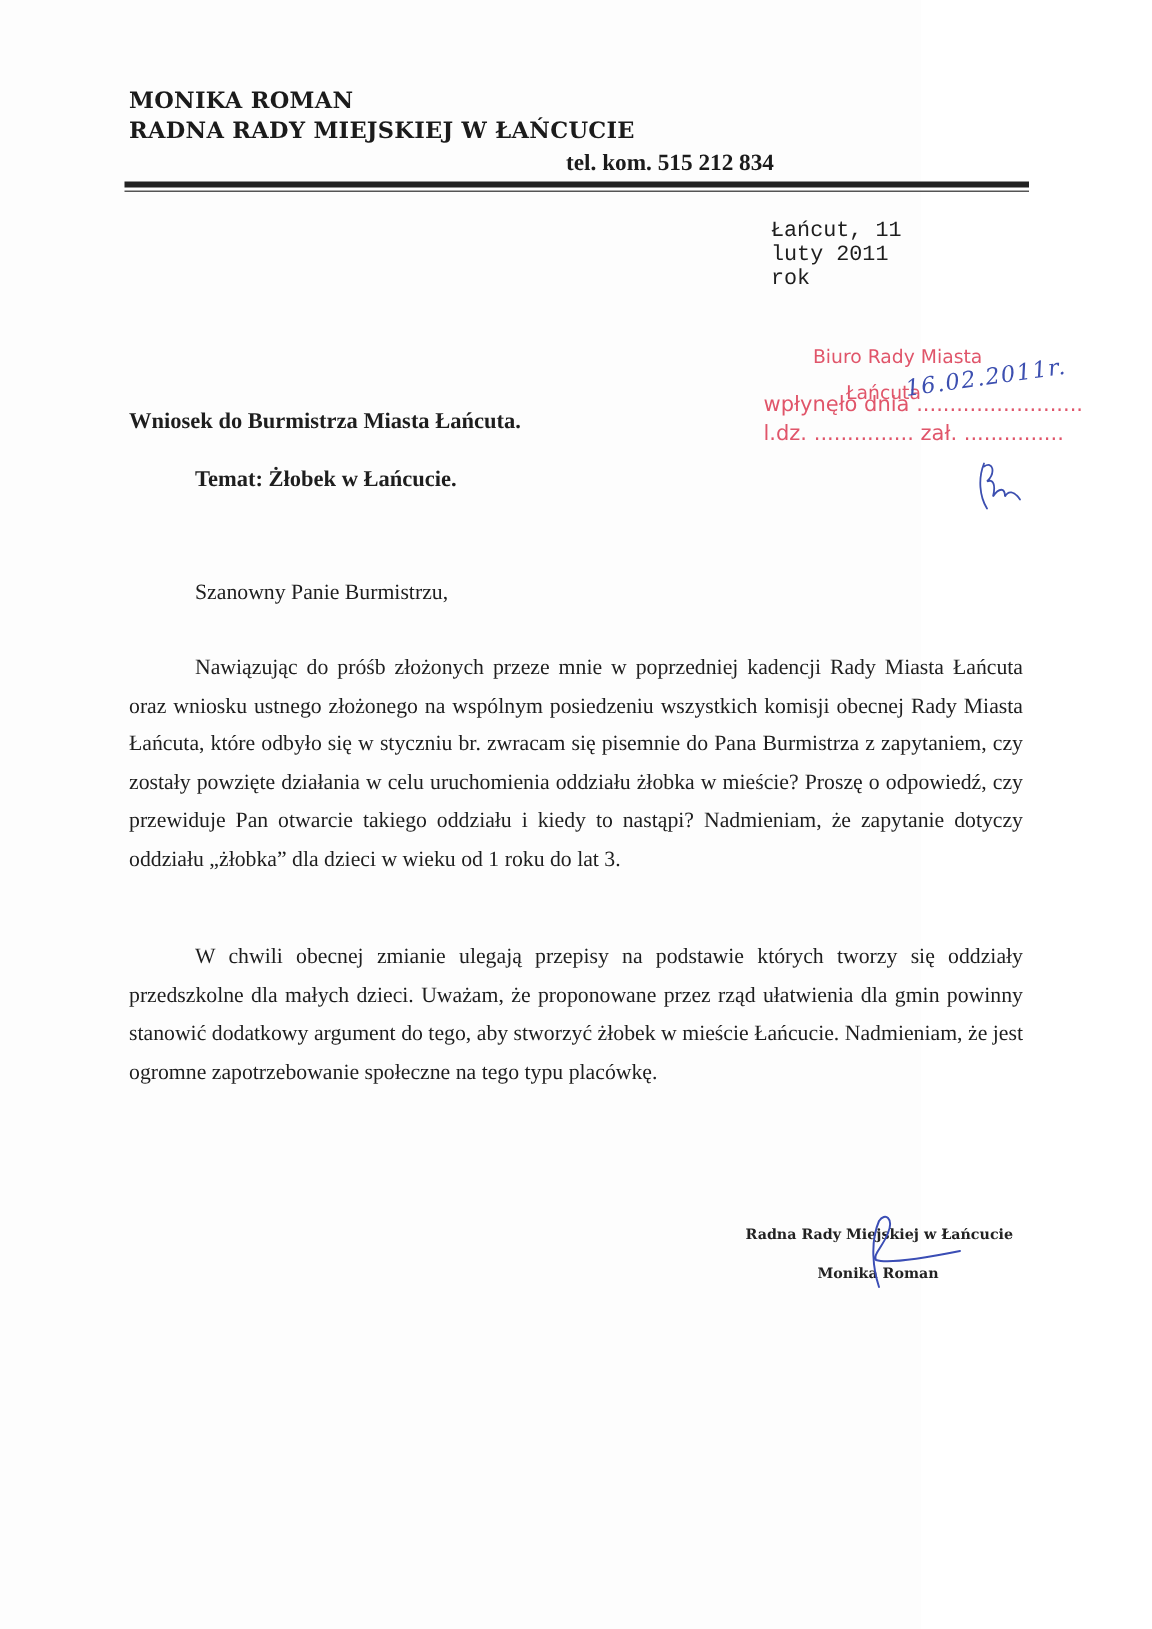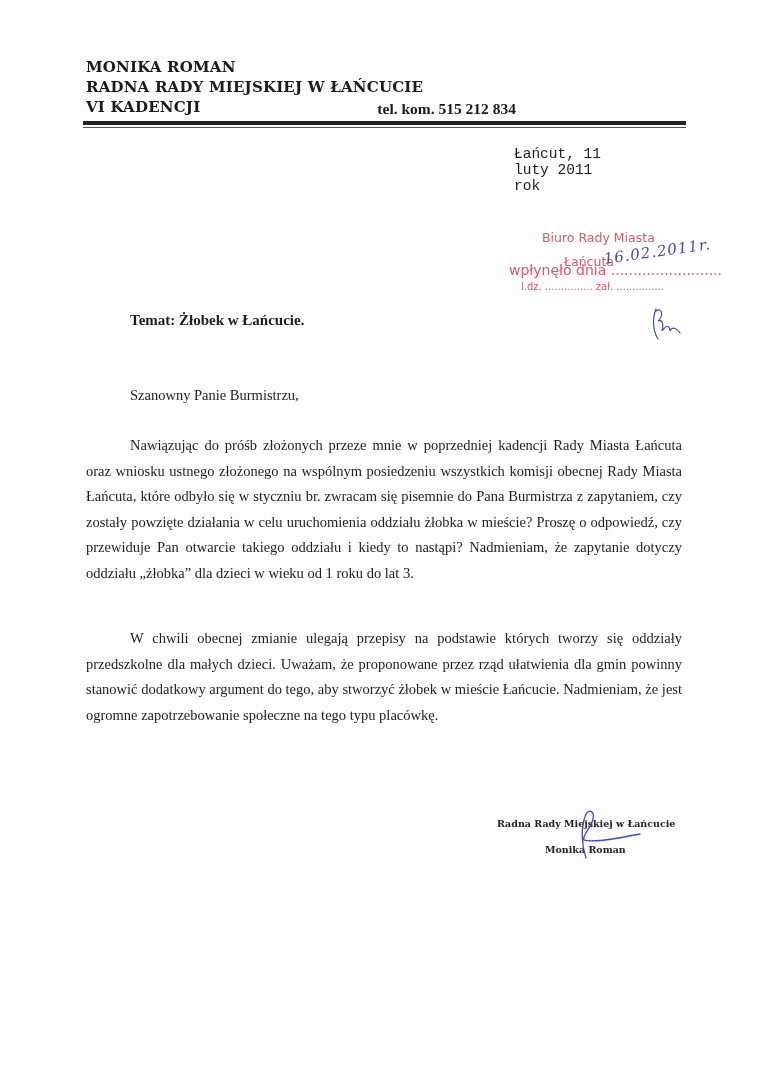--- a/index.html
+++ b/index.html
@@ -11,21 +11,21 @@
   .phone { position: absolute; right: 98px; top: 100px; font-family: "Liberation Serif", serif; font-weight: bold; font-size: 15.5px; color: #1b1b1b; }
   .rule-thick { position: absolute; left: 83px; top: 121px; width: 603px; height: 4px; background: #222; }
   .rule-thin { position: absolute; left: 83px; top: 127px; width: 603px; height: 1px; background: #555; }
 
   .date { position: absolute; left: 514px; top: 146px; font-family: Liberation Mono, monospace; font-size: 14.5px; color: #1e1e1e; }
 
   .stamp { position: absolute; left: 509px; top: 230px; width: 200px; font-family: "DejaVu Sans", sans-serif; color: #e0556a; }
   .stamp .s1 { position: absolute; left: 17px; top: 0; font-size: 12.5px; white-space: nowrap; margin-left: 16px; }
   .stamp .s2 { position: absolute; left: 55px; top: 24px; font-size: 12.5px; font-weight: normal; white-space: nowrap; }
   .stamp .s3 { position: absolute; left: 0; top: 32px; font-size: 14px; white-space: nowrap; }
-  .stamp .s4 { position: absolute; left: 12px; top: 51px; font-size: 10px; white-space: nowrap; }
+  .stamp .s4 { position: absolute; left: 0; top: 51px; font-size: 14px; white-space: nowrap; }
   .handdate { position: absolute; left: 605px; top: 250px; font-family: "DejaVu Serif", serif; font-style: italic; font-size: 15px; color: #3c4fb0; transform: rotate(-8deg); transform-origin: left bottom; white-space: nowrap; letter-spacing: 1px; }
   .initials { position: absolute; left: 650px; top: 305px; }
 
   .title { position: absolute; left: 86px; top: 273px; font-family: "Liberation Serif", serif; font-weight: bold; font-size: 15px; color: #1e1e1e; }
   .subject { position: absolute; left: 130px; top: 312px; font-family: "Liberation Serif", serif; font-weight: bold; font-size: 15px; color: #1e1e1e; }
   .salutation { position: absolute; left: 130px; top: 387px; font-family: Liberation Serif, serif; font-size: 14.5px; color: #1e1e1e; }
 
   .body-text { position: absolute; left: 86px; width: 596px; font-family: "Liberation Serif", serif; font-size: 14.5px; line-height: 25.5px; color: #1e1e1e; text-align: justify; text-indent: 44px; }
   .p1 { top: 433px; }
   .p2 { top: 626px; }
@@ -35,39 +35,39 @@
   .signature { position: absolute; left: 570px; top: 808px; }
 </style>
 </head>
 <body>
 
 <div class="page">
 
   <div class="hdr">
     <div>MONIKA ROMAN</div>
     <div>RADNA RADY MIEJSKIEJ W ŁAŃCUCIE</div>
-    <div>VI KADENCJI</div>
   </div>
   <div class="phone">tel. kom. 515 212 834</div>
   <div class="rule-thick"></div>
   <div class="rule-thin"></div>
 
   <div class="date">Łańcut, 11 luty 2011 rok</div>
 
   <div class="stamp">
     <div class="s1">Biuro Rady Miasta</div>
     <div class="s2">Łańcuta</div>
     <div class="s3">wpłynęło dnia .........................</div>
     <div class="s4">l.dz. ............... zał. ...............</div>
   </div>
   <div class="handdate">16.02.2011r.</div>
   <svg class="initials" width="34" height="40" viewBox="0 0 34 40">
     <path d="M6 4 C2 14, 3 26, 8 34 M6 6 C12 2, 14 10, 8 16 C12 14, 14 18, 12 26 C16 20, 20 20, 20 26 C22 22, 26 22, 30 28" fill="none" stroke="#3c4fb0" stroke-width="1.2" stroke-linecap="round"></path>
   </svg>
 
+  <div class="title">Wniosek do Burmistrza Miasta Łańcuta.</div>
   <div class="subject">Temat: Żłobek w Łańcucie.</div>
   <div class="salutation">Szanowny Panie Burmistrzu,</div>
 
   <div class="body-text p1">Nawiązując do próśb złożonych przeze mnie w poprzedniej kadencji Rady Miasta Łańcuta oraz wniosku ustnego złożonego na wspólnym posiedzeniu wszystkich komisji obecnej Rady Miasta Łańcuta, które odbyło się w styczniu br. zwracam się pisemnie do Pana Burmistrza z zapytaniem, czy zostały powzięte działania w celu uruchomienia oddziału żłobka w mieście? Proszę o odpowiedź, czy przewiduje Pan otwarcie takiego oddziału i kiedy to nastąpi? Nadmieniam, że zapytanie dotyczy oddziału „żłobka” dla dzieci w wieku od 1 roku do lat 3.</div>
   <div class="body-text p2">W chwili obecnej zmianie ulegają przepisy na podstawie których tworzy się oddziały przedszkolne dla małych dzieci. Uważam, że proponowane przez rząd ułatwienia dla gmin powinny stanowić dodatkowy argument do tego, aby stworzyć żłobek w mieście Łańcucie. Nadmieniam, że jest ogromne zapotrzebowanie społeczne na tego typu placówkę.</div>
 
   <div class="sig-role">Radna Rady Miejskiej w Łańcucie</div>
   <div class="sig-name">Monika Roman</div>
   <svg class="signature" width="80" height="60" viewBox="0 0 80 60">
     <path d="M16 50 C12 38, 10 20, 16 6 C20 0, 26 4, 22 14 C18 24, 12 28, 14 32 C20 34, 40 32, 70 26" fill="none" stroke="#3a4db5" stroke-width="1.3" stroke-linecap="round"></path>

